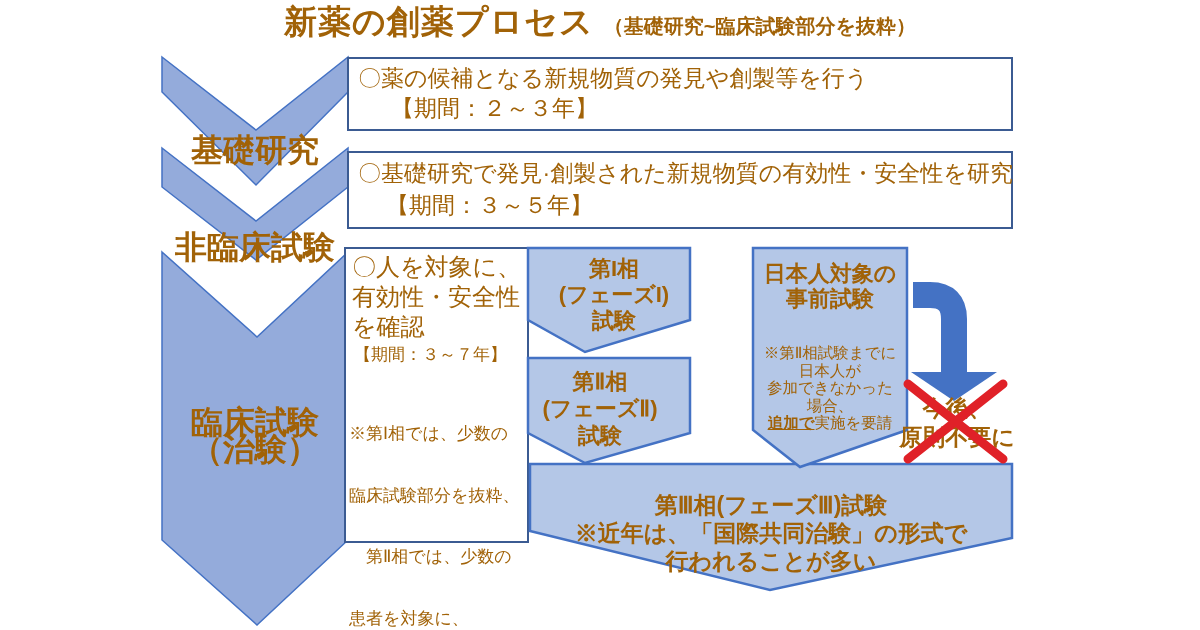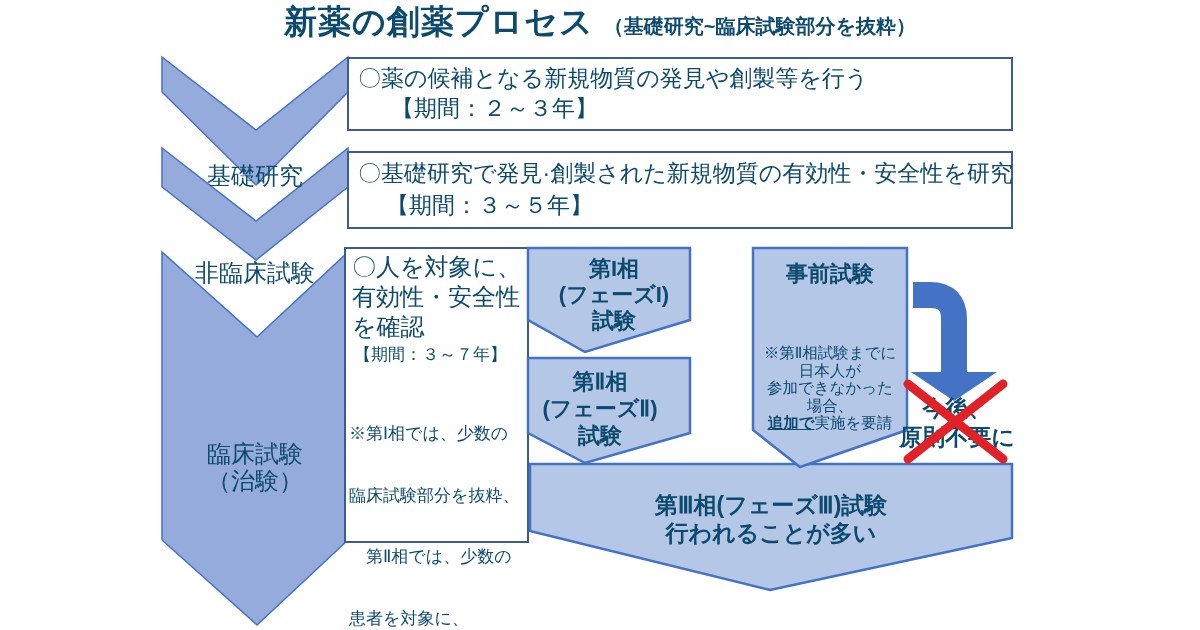--- a/index.html
+++ b/index.html
@@ -1,29 +1,29 @@
 <!DOCTYPE html>
 <html><head>
 <meta charset="utf-8">
 <style>
   html,body{margin:0;padding:0;background:#fff;}
   #stage{position:relative;width:1200px;height:630px;background:#fff;overflow:hidden;
-         font-family:"Liberation Sans",sans-serif;color:#0c4a6e;}
+         font-family:"Liberation Sans",sans-serif;color:#a16207;}
   #shapes,#overlay{position:absolute;left:0;top:0;width:1200px;height:630px;}
   #shapes{z-index:1;}
   .txt{position:absolute;z-index:2;line-height:1.25;}
   #overlay{z-index:3;pointer-events:none;}
   .pre{white-space:pre;}
   
   #title-row{position:absolute;z-index:2;left:0;top:6;width:1200px;display:flex;
              justify-content:center;align-items:baseline;gap:10px;}
   #title-main{font-size:33px;font-weight:bold;letter-spacing:1px;}
   #title-sub{font-size:20px;font-weight:bold;}
   
-  .stage-label{left:157px;width:196px;font-size:24px;font-weight:normal;text-align:center;margin-top:31px;}
+  .stage-label{left:157px;width:196px;font-size:32px;font-weight:bold;text-align:center;}
   
   .box-line{font-size:23px;}
   
   .clin-big{left:352px;font-size:24px;}
   .clin-small{font-size:17px;}
   
   .phase-txt{font-size:22px;font-weight:bold;text-align:center;line-height:26px;}
   #phase3-txt{font-size:23px;font-weight:bold;text-align:center;line-height:28px;}
   
   #pretrial-title{font-size:22px;font-weight:bold;text-align:center;line-height:25px;}
@@ -97,24 +97,26 @@
   </div>
 
   <div class="txt phase-txt" style="left:528px;width:144px;top:368px;line-height:27px;">
     <div>第Ⅱ相</div>
     <div>(フェーズⅡ)</div>
     <div>試験</div>
   </div>
 
   <div id="phase3-txt" class="txt" style="left:530px;width:482px;top:467px;margin-top:24px;">
     <div>第Ⅲ相(フェーズⅢ)試験</div>
+    <div>※近年は、「国際共同治験」の形式で</div>
     <div>行われることが多い</div>
   </div>
 
   <div id="pretrial-title" class="txt" style="left:753px;width:154px;top:261px;">
+    <div>日本人対象の</div>
     <div>事前試験</div>
   </div>
   <div id="pretrial-notes" class="txt" style="left:749px;width:162px;top:344px;">
     <div>※第Ⅱ相試験までに</div>
     <div>日本人が</div>
     <div>参加できなかった</div>
     <div>場合、</div>
     <div><span class="em">追加で</span><span>実施を要請</span></div>
   </div>
 

